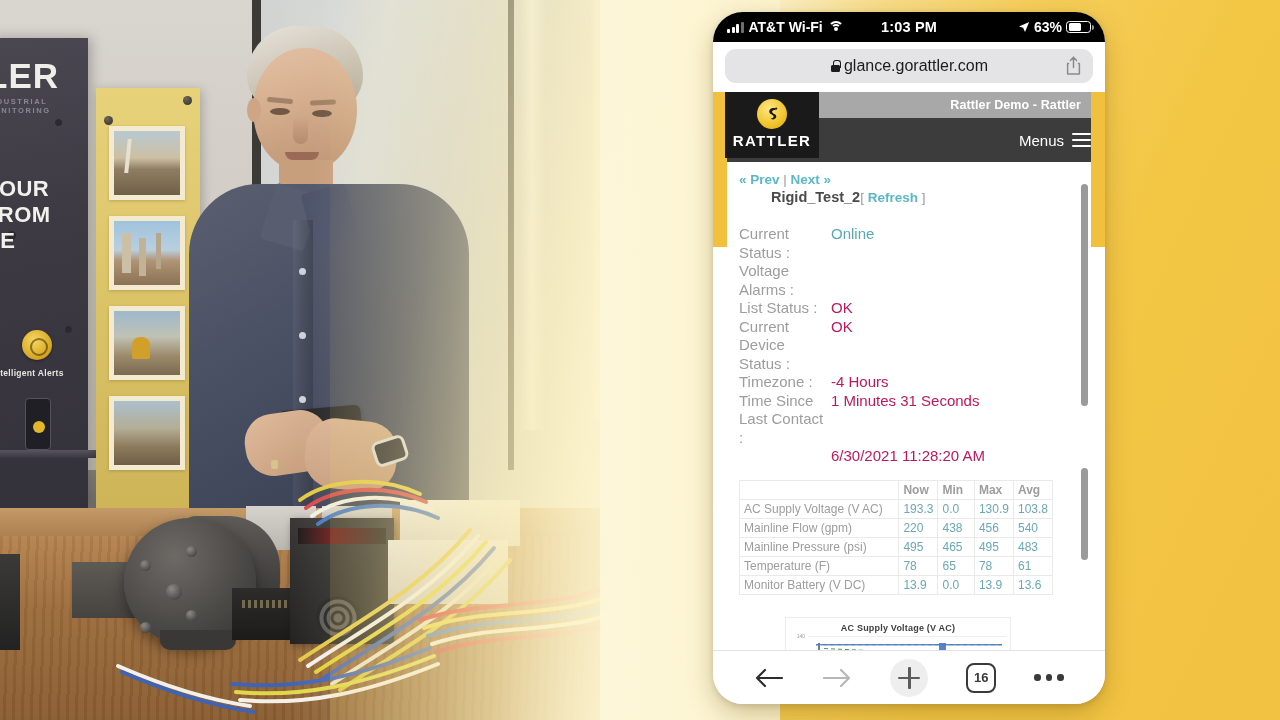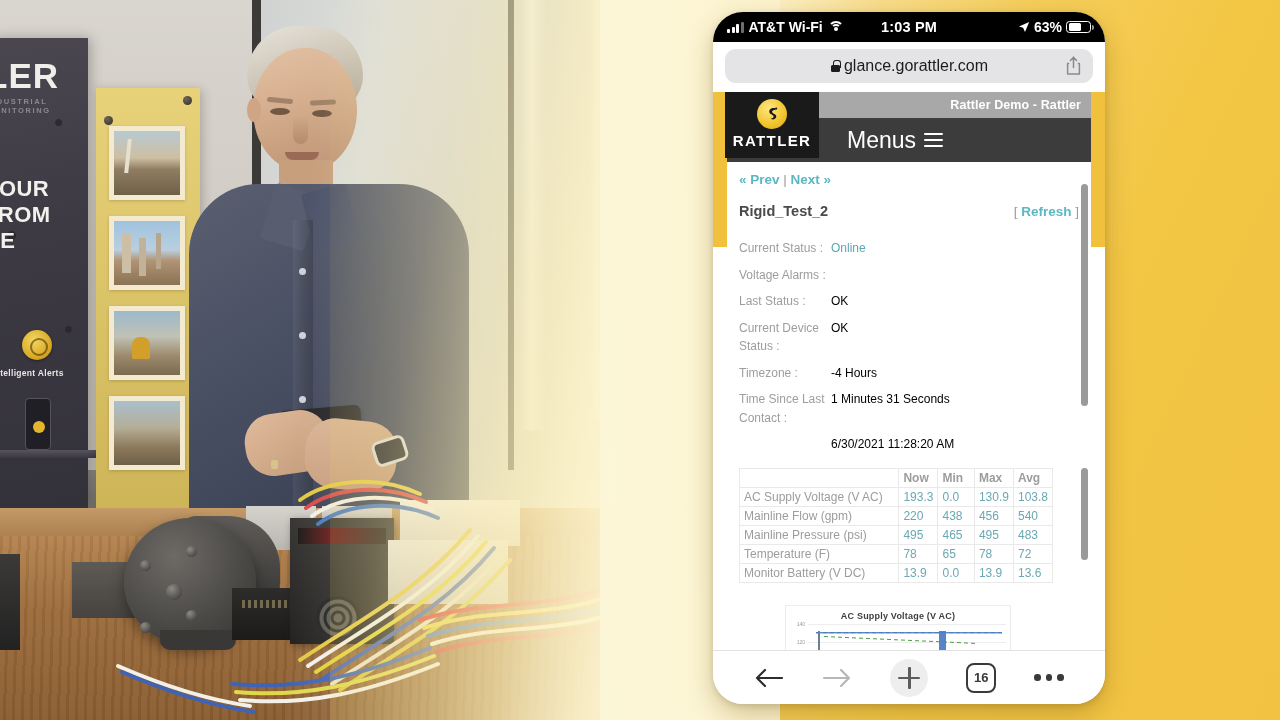--- a/index.html
+++ b/index.html
@@ -356,22 +356,22 @@
   .siteheader{ position:relative; height:70px;}
   .titlebar{
     position:absolute; left:14px; top:0; width:364px; height:26px;
     background:#a8a8a8; color:#fff; font-size:12.5px;
     display:flex; align-items:center; justify-content:flex-end; padding-right:10px;
     font-weight:bold; letter-spacing:.1px;
   }
   .menubar{
     position:absolute; left:14px; top:26px; width:364px; height:44px;
     background:#3c3c3c; color:#fff;
-    display:flex; align-items:center; justify-content:center; padding-right:28px;
-    gap:8px; font-size:23px;
+    display:flex; align-items:center; justify-content:flex-end; padding-right:0;
+    gap:8px; font-size:15px;
   }
   .hamburger{ display:inline-flex; flex-direction:column; gap:3.5px; }
   .hamburger i{ display:block; width:19px; height:2.6px; background:#fff; border-radius:1px;}
   .logo-tile{
     position:absolute; left:12px; top:-2px; width:94px; height:68px;
     background:#1a1a1a; display:flex; flex-direction:column;
     align-items:center; justify-content:center; gap:3px; z-index:4;
   }
   .logo-circle{
     width:30px; height:30px; border-radius:50%;
@@ -386,35 +386,35 @@
   }
   .devlist{
     height:32px; display:flex; align-items:center; gap:9px;
     padding:0 12px; border-bottom:1px solid #ddd;
     font-size:15.5px; font-weight:bold; color:#333;
   }
   .hb-dark{ display:inline-flex; flex-direction:column; gap:3px;}
   .hb-dark i{ display:block; width:15px; height:2.4px; background:#444; border-radius:1px;}
 
   .scrollarea{ position:relative; padding:10px 12px 0; }
-  .navlinks{ font-size:13.5px; font-weight:bold; color:#5bb8c4; margin-bottom:16px;}
+  .navlinks{ font-size:13.5px; font-weight:bold; color:#5bb8c4; margin-bottom:2px;}
   .navlinks span.sep{ color:#9a9a9a; font-weight:normal;}
-  .devrow{ display:flex; justify-content:space-between; align-items:baseline;}
+  .devrow{ display:flex; align-items:baseline;margin-left:32px;}
   .devname{ font-size:14.5px; font-weight:bold; color:#4a4a4a;}
   .refresh{ font-size:13.5px; color:#9a9a9a;}
   .refresh b{ color:#5bb8c4; font-weight:bold;}
 
   .statusgrid{
     margin-top:20px;
     display:grid; grid-template-columns:92px 1fr;
-    row-gap:8px; font-size:12px; line-height:18.5px;
+    row-gap:0; font-size:15px; line-height:18.5px;
   }
   .sg-label{ color:#9d9d9d;}
   .sg-value{ color:#59a8b4;}
-  .sg-value.dark{ color:#000000;}
+  .sg-value.dark{ color:#be185d;}
 
   table.metrics{
     margin-top:14px; width:314px; border-collapse:collapse;
     font-size:12px; color:#9d9d9d;
   }
   table.metrics th, table.metrics td{
     border:1px solid #e9e9e9; padding:2px 4px; text-align:left; font-weight:normal;
     height:19px;
   }
   table.metrics th{ color:#9d9d9d; font-weight:bold;}
@@ -688,21 +688,21 @@
           </span>
         </div>
 
         <div class="statusgrid">
           <div class="sg-label">Current Status :</div>
           <div class="sg-value">Online</div>
 
           <div class="sg-label">Voltage Alarms :</div>
           <div class="sg-value"></div>
 
-          <div class="sg-label">Last Status :</div>
+          <div class="sg-label">List Status :</div>
           <div class="sg-value dark">OK</div>
 
           <div class="sg-label">Current Device Status :</div>
           <div class="sg-value dark">OK</div>
 
           <div class="sg-label">Timezone :</div>
           <div class="sg-value dark">-4 Hours</div>
 
           <div class="sg-label">Time Since Last Contact :</div>
           <div class="sg-value dark">1 Minutes 31 Seconds</div>
@@ -748,21 +748,21 @@
               <td class="val">495</td>
               <td class="val">465</td>
               <td class="val">495</td>
               <td class="val">483</td>
             </tr>
             <tr>
               <td>Temperature (F)</td>
               <td class="val">78</td>
               <td class="val">65</td>
               <td class="val">78</td>
-              <td class="val">72</td>
+              <td class="val">61</td>
             </tr>
             <tr>
               <td>Monitor Battery (V DC)</td>
               <td class="val">13.9</td>
               <td class="val">0.0</td>
               <td class="val">13.9</td>
               <td class="val">13.6</td>
             </tr>
           </tbody>
         </table>

